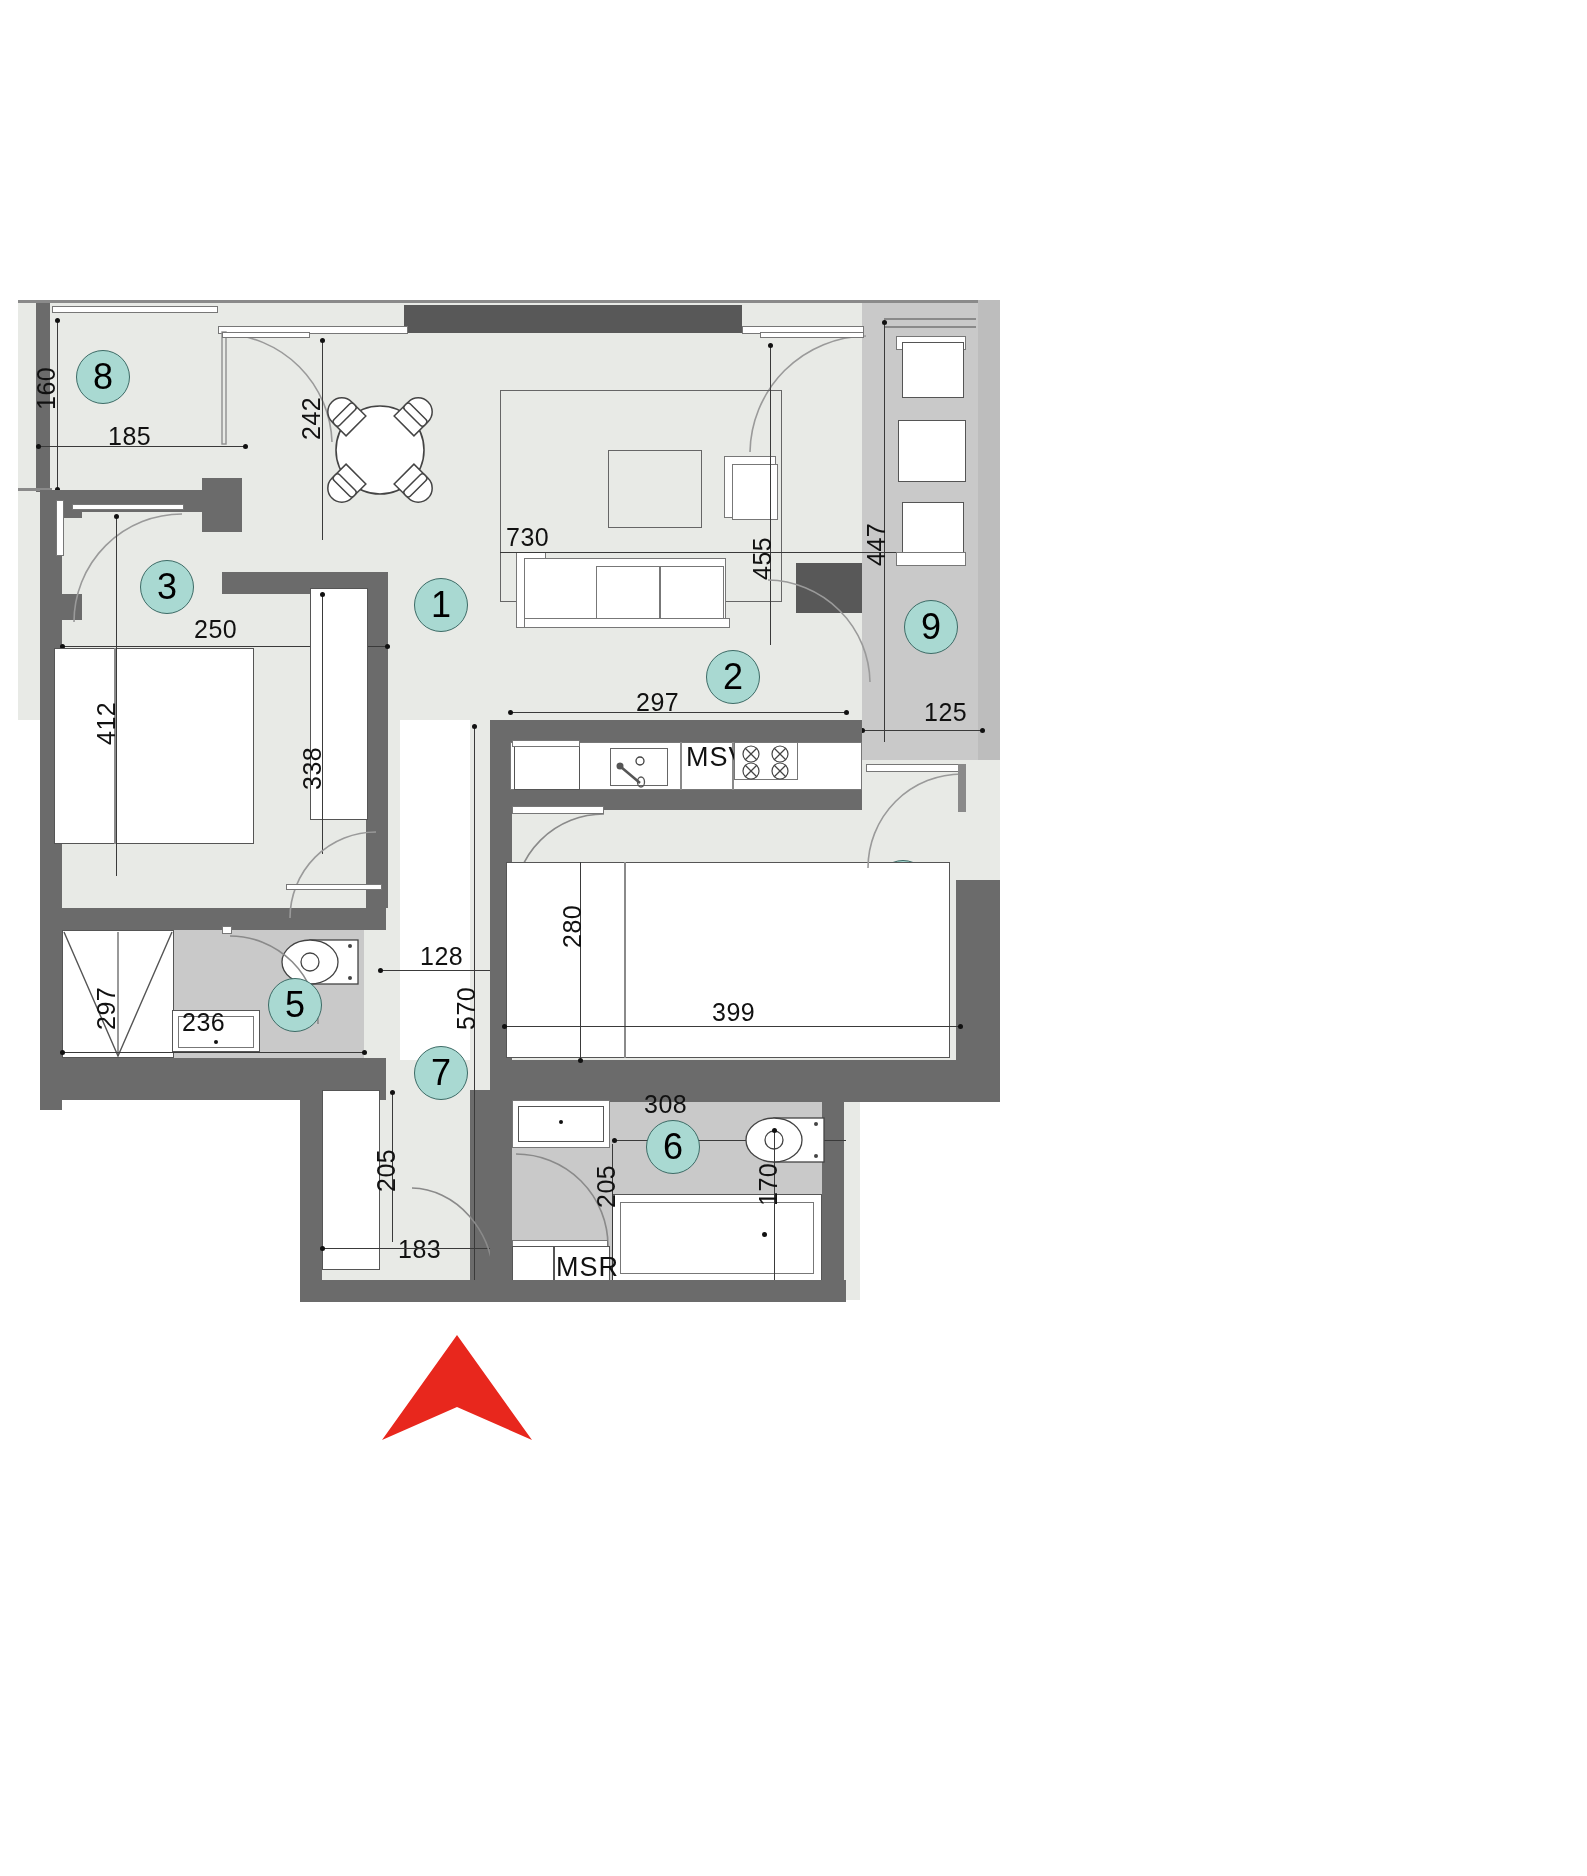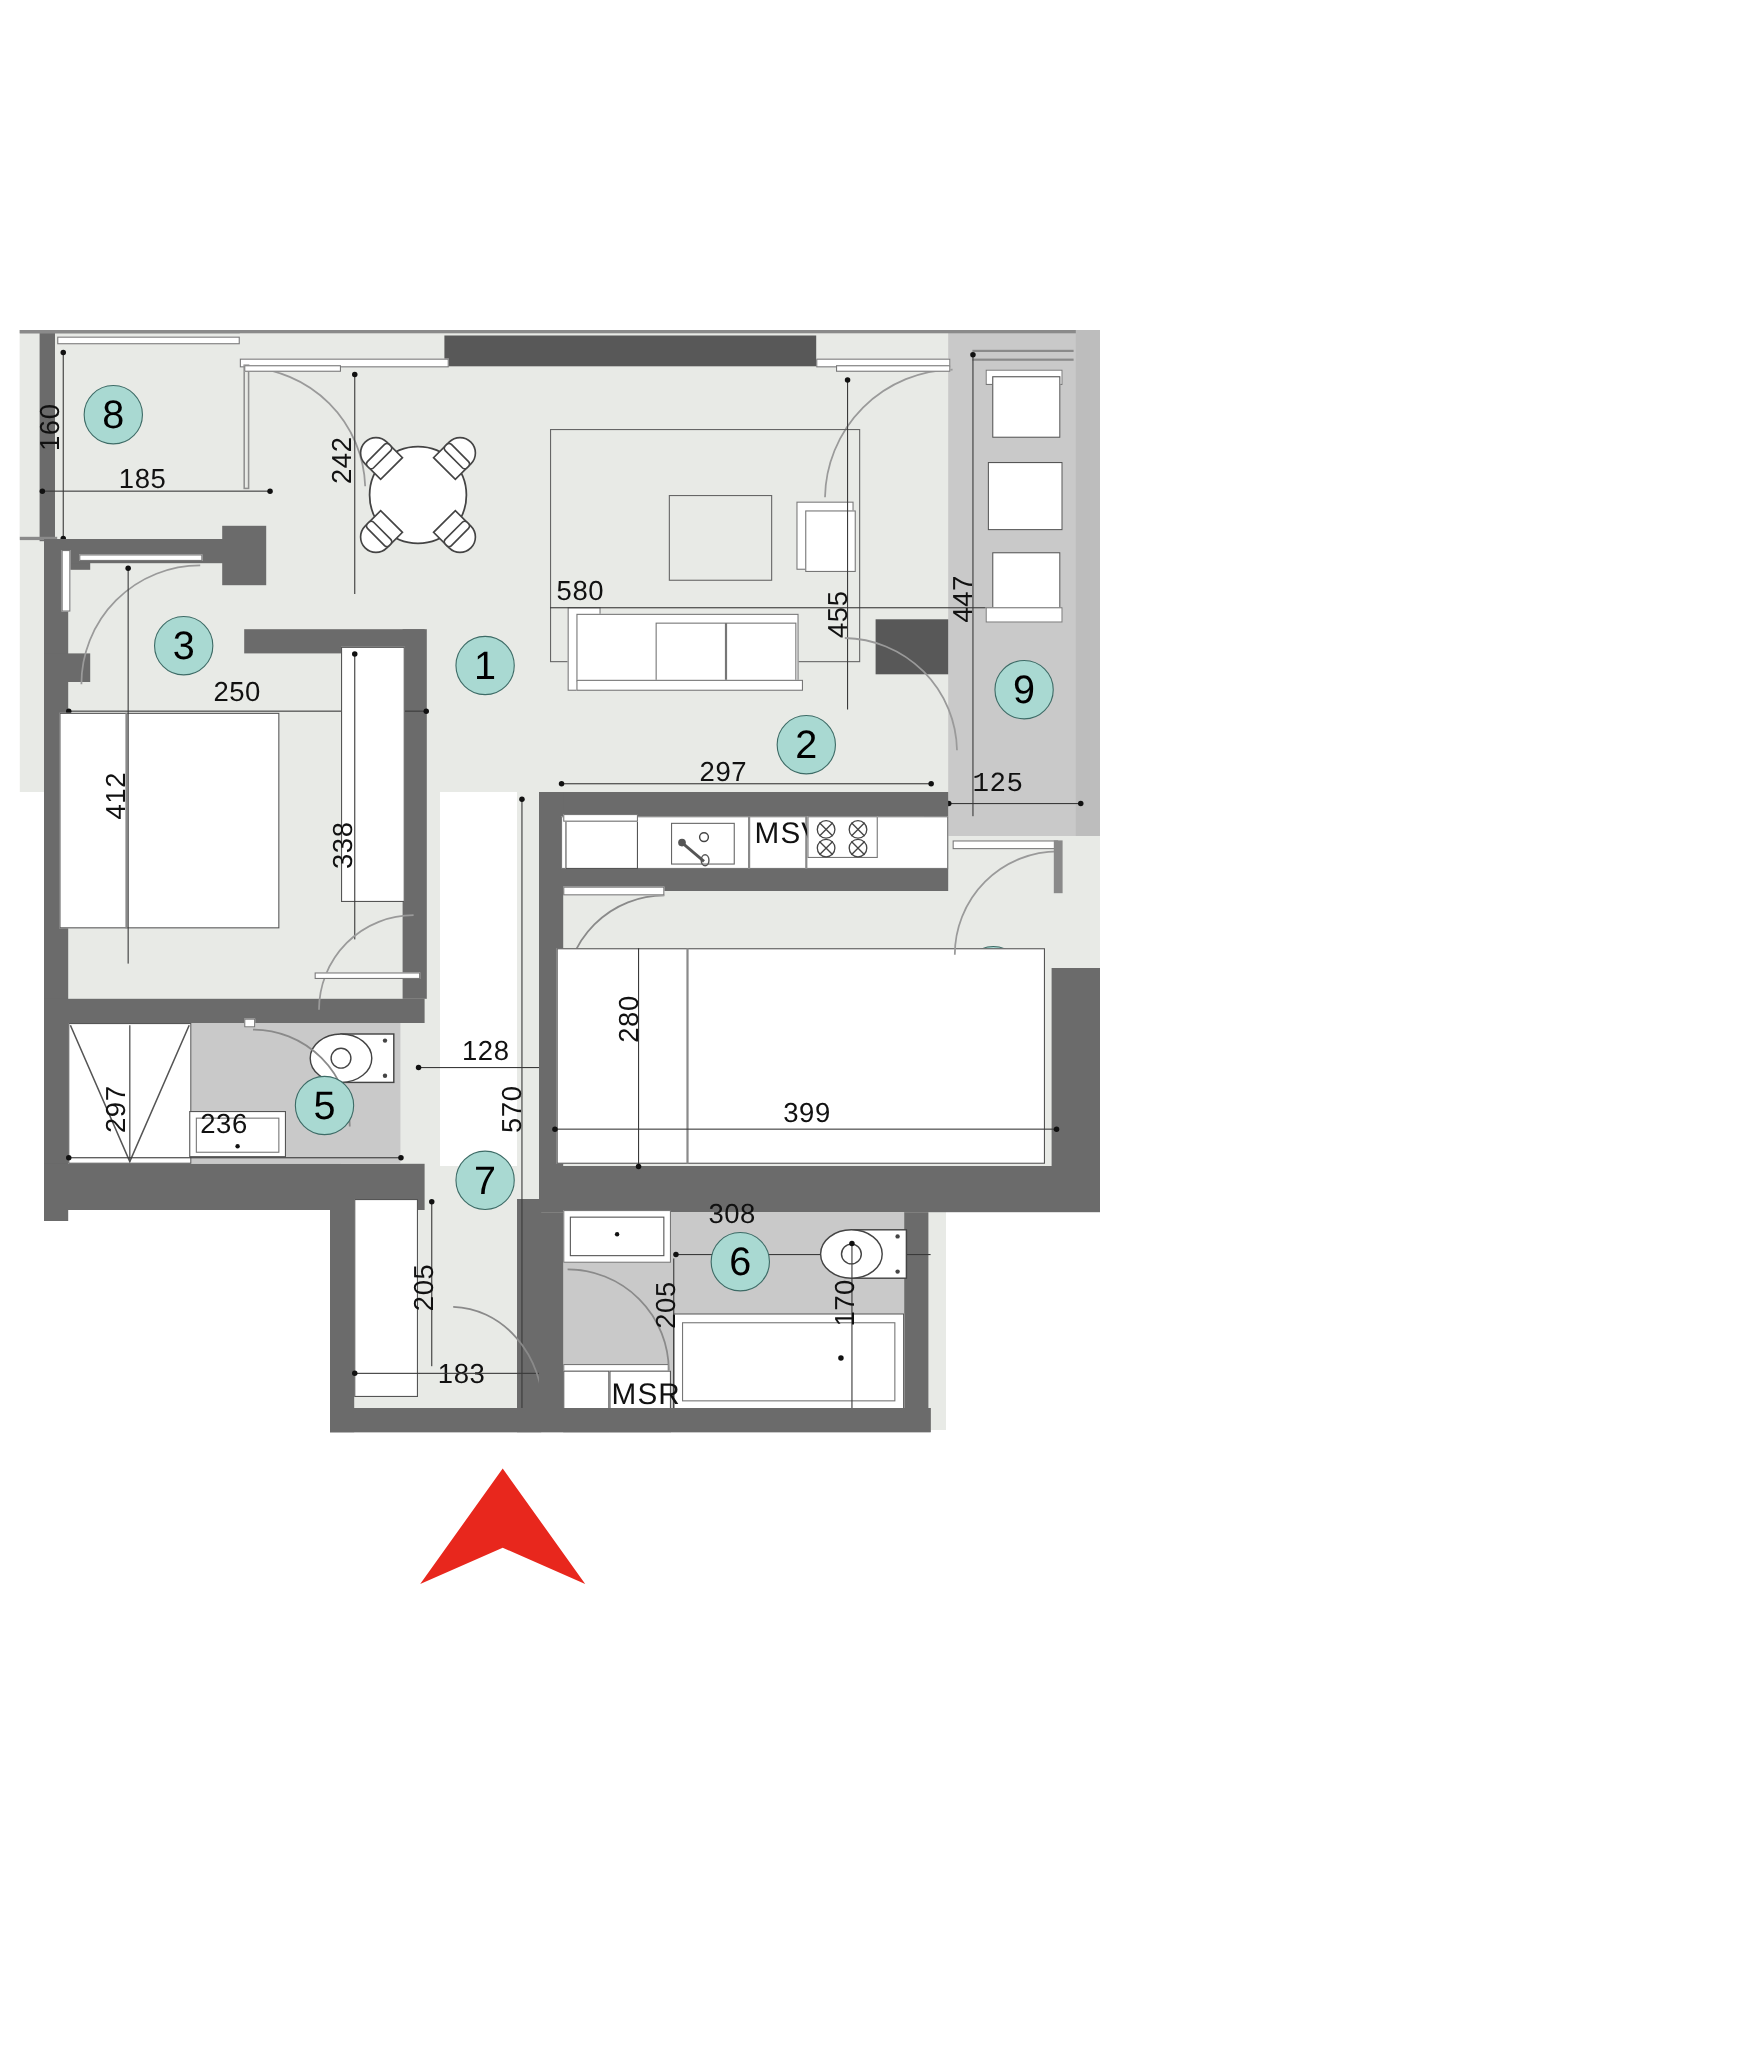--- a/index.html
+++ b/index.html
@@ -110,21 +110,21 @@
   <div class="abs furn2" style="left:732px;top:464px;width:46px;height:56px;"></div>
 
   <div class="abs furn2" style="left:516px;top:552px;width:30px;height:76px;"></div>
   <div class="abs furn2" style="left:524px;top:558px;width:202px;height:62px;"></div>
   <div class="abs furn2" style="left:596px;top:566px;width:64px;height:54px;"></div>
   <div class="abs furn2" style="left:660px;top:566px;width:64px;height:54px;"></div>
   <div class="abs furn2" style="left:524px;top:618px;width:206px;height:10px;"></div>
 
   <div class="abs dline" style="left:500px;top:552px;width:462px;height:1.4px;"></div>
   <div class="abs dot" style="left:958px;top:550px;"></div>
-  <div class="abs dim" style="left:506px;top:523px;">580</div>
+  <div class="abs dim" style="left:506px;top:523px;">730</div>
 
   <div class="abs dline" style="left:770px;top:345px;width:1.4px;height:300px;"></div>
   <div class="abs dot" style="left:768px;top:343px;"></div>
   <div class="abs dim v" style="left:748px;top:580px;">455</div>
 
   <div class="abs wall-dk" style="left:796px;top:563px;width:66px;height:50px;"></div>
 
   <div class="abs wall-lt" style="left:978px;top:300px;width:22px;height:460px;"></div>
   <div class="abs thin" style="left:884px;top:318px;width:92px;height:2px;"></div>
   <div class="abs thin" style="left:884px;top:326px;width:92px;height:2px;"></div>
@@ -139,21 +139,21 @@
   <div class="abs dot" style="left:882px;top:320px;"></div>
   <div class="abs dim v" style="left:862px;top:566px;">447</div>
 
   <div class="abs badge" style="left:904px;top:600px;">
     <span>9</span>
   </div>
 
   <div class="abs dline" style="left:862px;top:730px;width:122px;height:1.4px;"></div>
   <div class="abs dot" style="left:860px;top:728px;"></div>
   <div class="abs dot" style="left:980px;top:728px;"></div>
-  <div class="abs dim" style="left:884px;top:698px;font-family:Liberation Mono, monospace;">125</div>
+  <div class="abs dim" style="left:924px;top:698px;">125</div>
 
   <svg class="abs" style="left:766px;top:578px;" width="110" height="110" viewBox="0 0 110 110">
     <path d="M2 2 A 104 104 0 0 1 104 104" fill="none" stroke="#9a9a9a" stroke-width="1.6"></path>
   </svg>
 
   <div class="abs badge" style="left:414px;top:578px;">
     <span>1</span>
   </div>
 
   <div class="abs wall" style="left:40px;top:490px;width:22px;height:620px;"></div>

